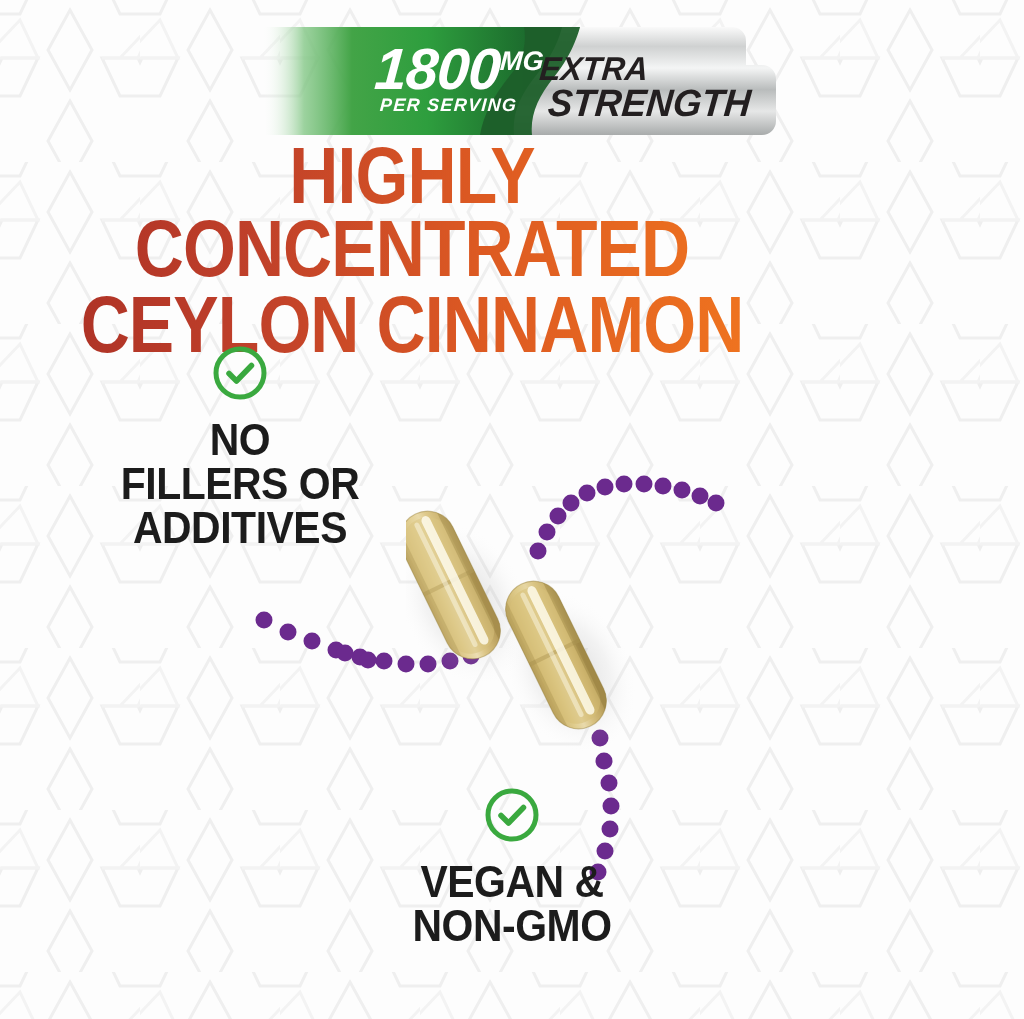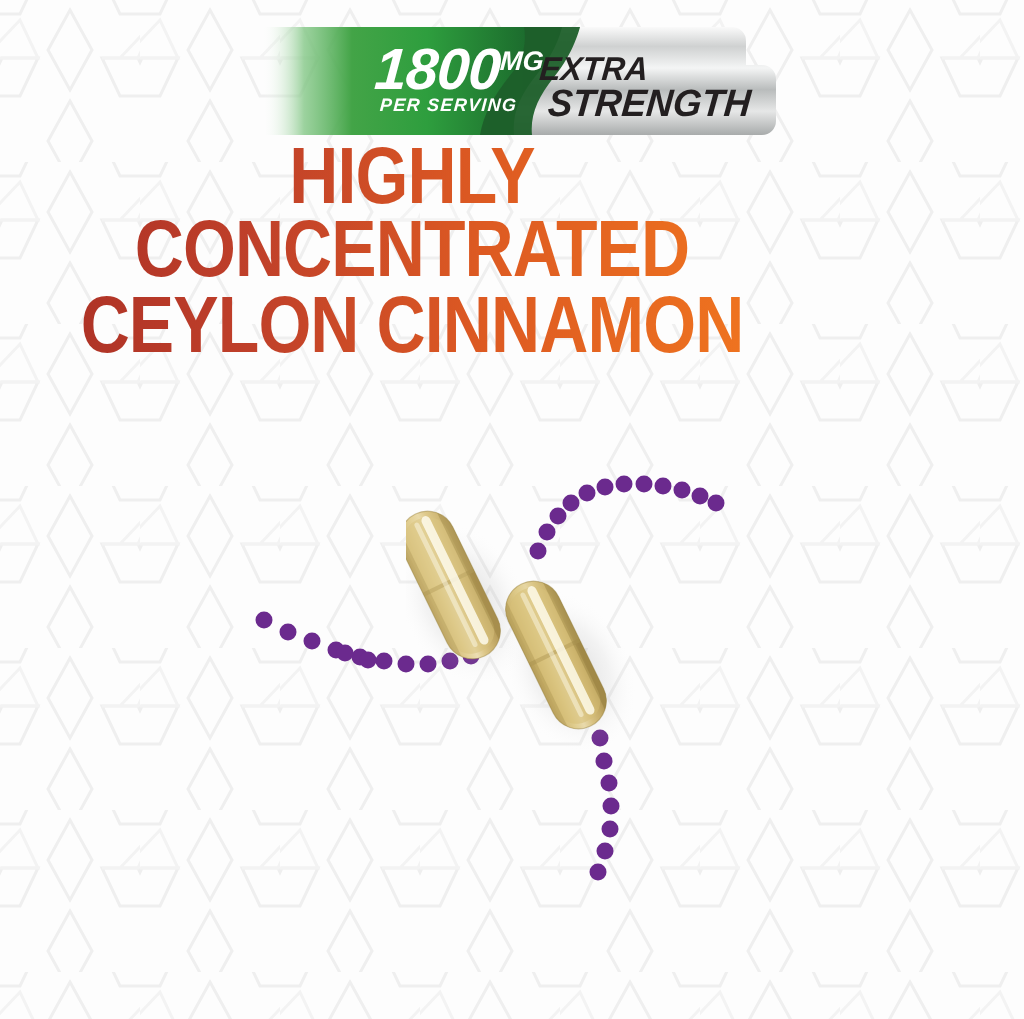--- a/index.html
+++ b/index.html
@@ -327,16 +327,37 @@
         <rect x="122" y="80" width="56" height="78" fill="#e0cc88" opacity="0.25"></rect>
         <rect x="152" y="86" width="9" height="142" rx="5" fill="#fffcee" opacity="0.82"></rect>
         <rect x="144" y="88" width="5" height="138" rx="3" fill="#fffcee" opacity="0.45"></rect>
         <rect x="170" y="82" width="8" height="154" fill="#87702f" opacity="0.32"></rect>
         <rect x="122" y="82" width="7" height="154" fill="#87702f" opacity="0.22"></rect>
       </g>
       <rect x="122" y="80" width="56" height="158" rx="28" ry="28" fill="none" stroke="#97803d" stroke-width="1.1" opacity="0.45"></rect>
     </g>
   </svg>
 
-
-
+  <div class="feature" id="feature-fillers">
+    <div class="check-wrap">
+      <svg width="58" height="58" viewBox="0 0 58 58" aria-hidden="true">
+        <circle cx="29" cy="29" r="24" fill="none" stroke="#3aa93f" stroke-width="5"></circle>
+        <path d="M18 29.5 L25.5 37 L40.5 21.5" fill="none" stroke="#3aa93f" stroke-width="5.5" stroke-linecap="round" stroke-linejoin="round"></path>
+      </svg>
+    </div>
+    <div class="feature-label">NO</div>
+    <div class="feature-label">FILLERS OR</div>
+    <div class="feature-label">ADDITIVES</div>
+  </div>
+
+
+  <div class="feature" id="feature-vegan">
+    <div class="check-wrap">
+      <svg width="58" height="58" viewBox="0 0 58 58" aria-hidden="true">
+        <circle cx="29" cy="29" r="24" fill="none" stroke="#3aa93f" stroke-width="5"></circle>
+        <path d="M18 29.5 L25.5 37 L40.5 21.5" fill="none" stroke="#3aa93f" stroke-width="5.5" stroke-linecap="round" stroke-linejoin="round"></path>
+      </svg>
+    </div>
+    <div class="feature-label">VEGAN &amp;</div>
+    <div class="feature-label">NON-GMO</div>
+  </div>
 
 </div>
 
 </body></html>

